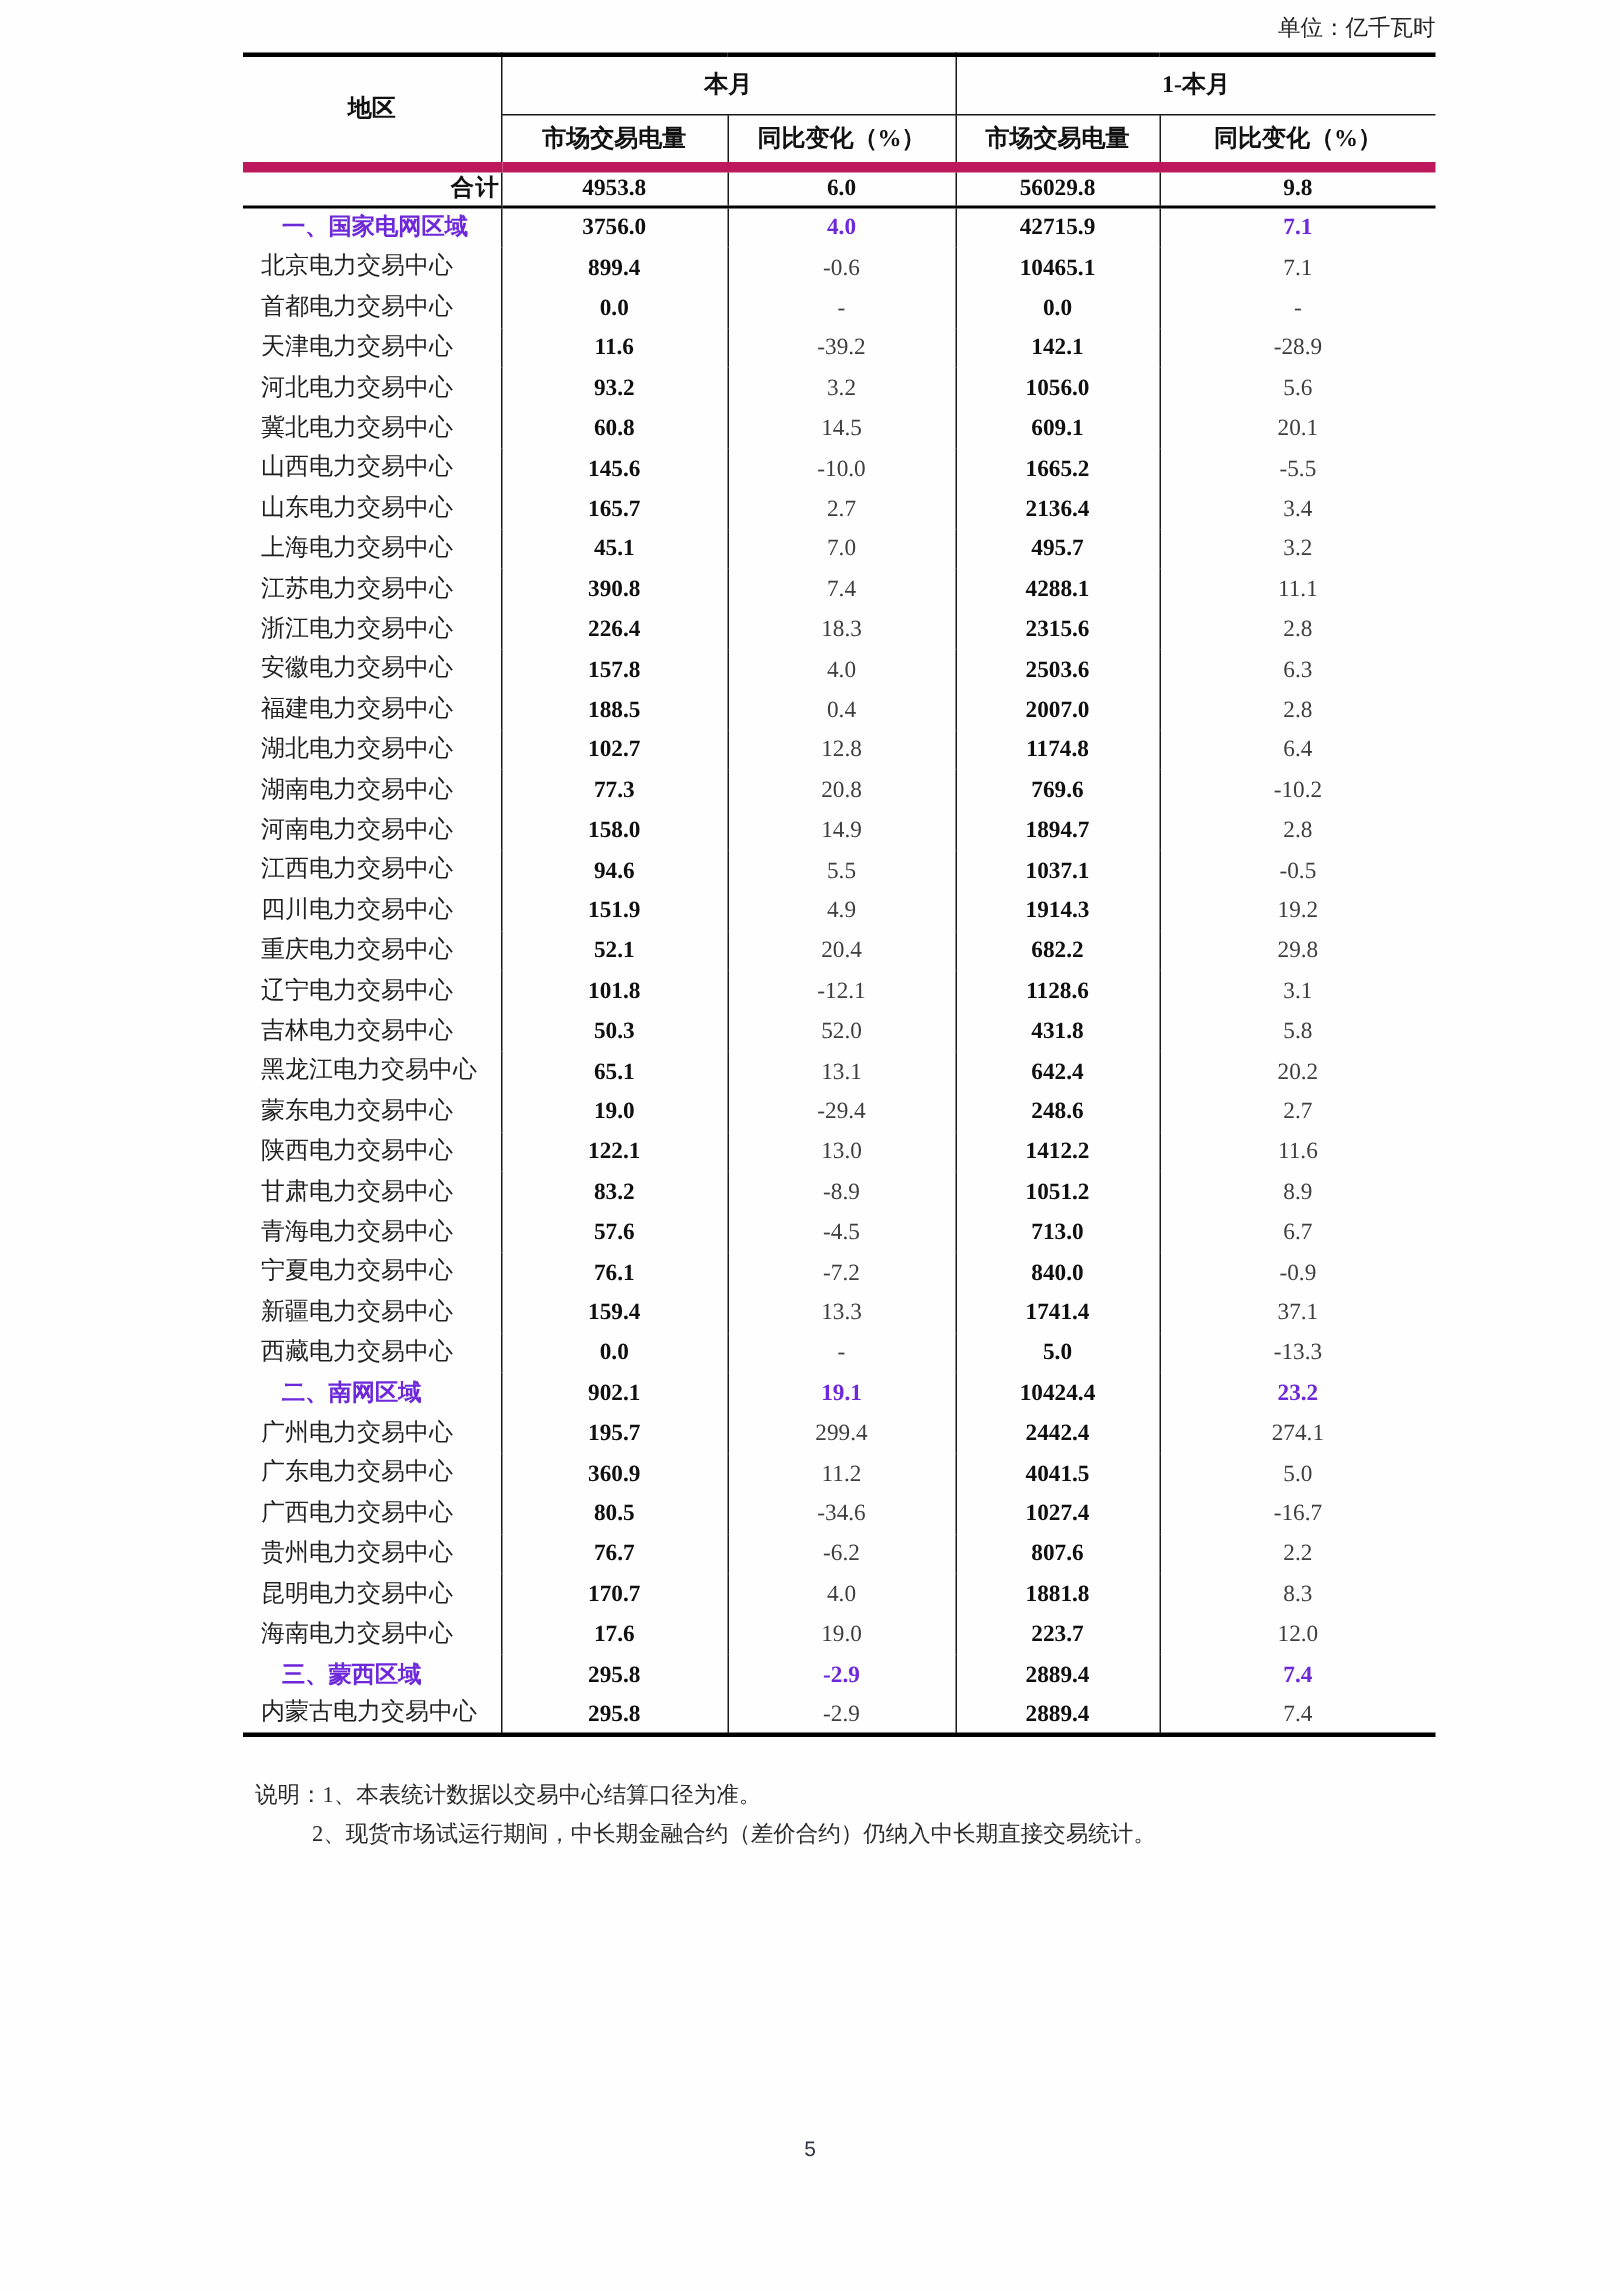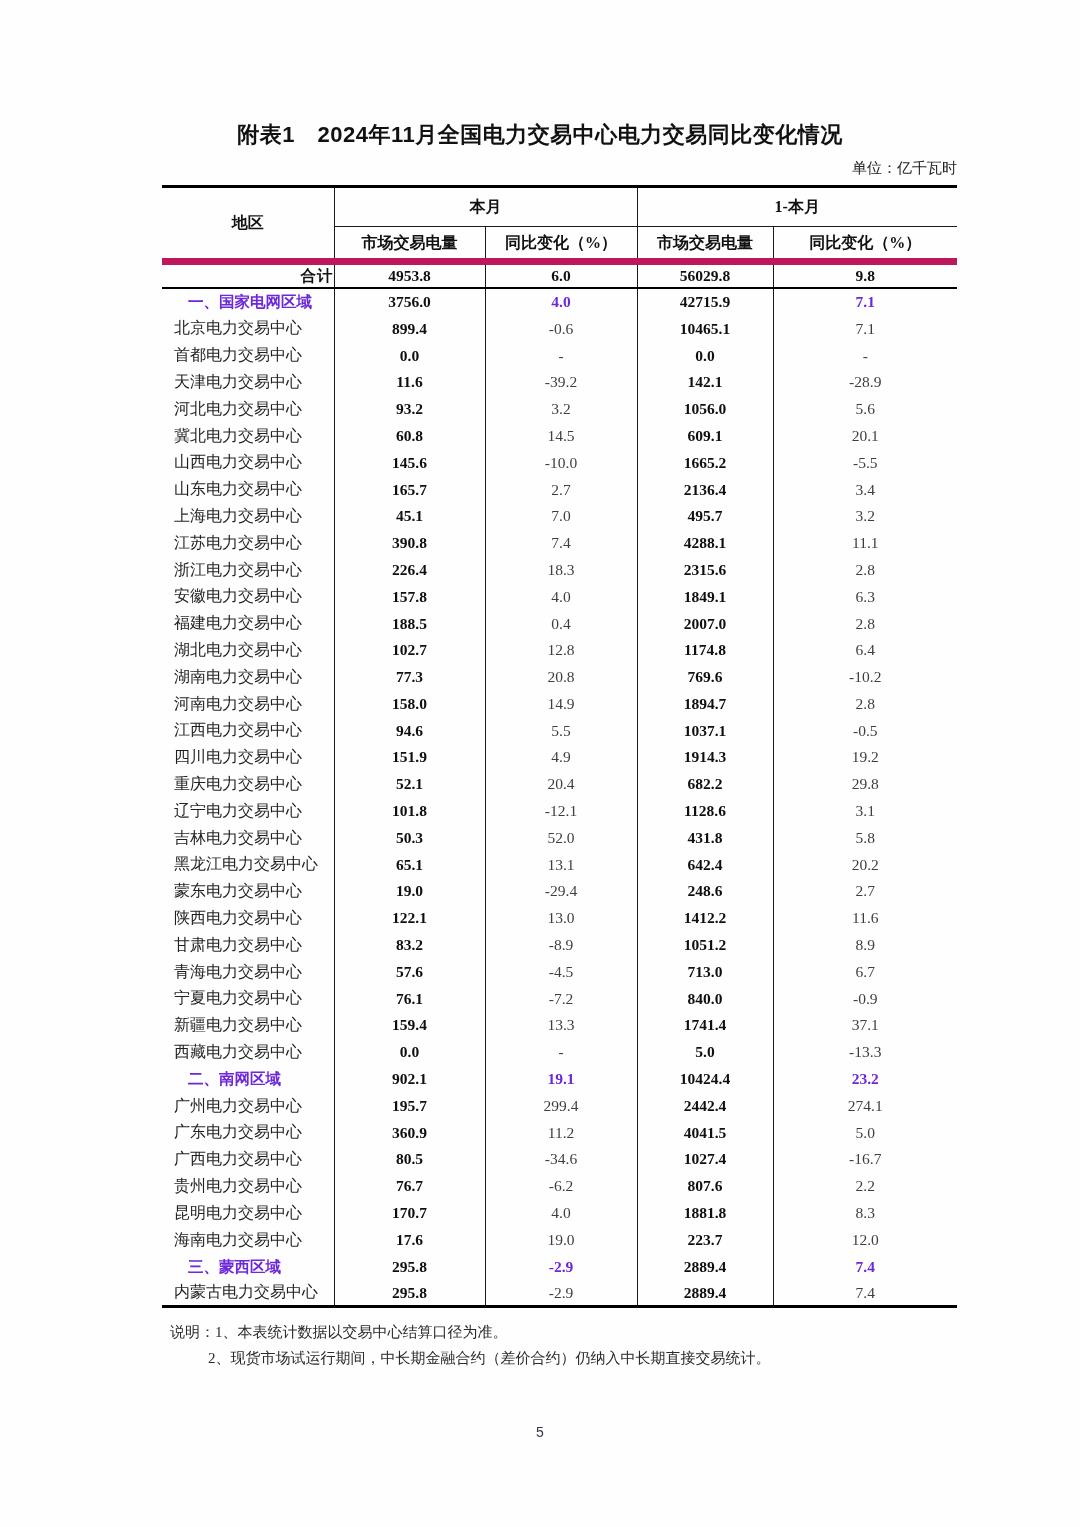--- a/index.html
+++ b/index.html
@@ -69,21 +69,21 @@
     border-bottom: 2.5px solid #000000;
   }
   .row-total td.c0 { text-align: right; letter-spacing: 1px; }
   .row-region td { font-weight: 700; color: #6d28d9; }
   .row-region td.c0 { text-align: left; padding-left: 26px; }
   .row-center td.c0 { text-align: left; padding-left: 12px; font-weight: 400; color: #1f1f1f; font-size: 16px; }
   td.c1, td.c3 { font-weight: 700; color: #0f0f0f; }
   .row-center td.c2, .row-center td.c4 { font-weight: 400; color: #3e3e3e; }
   .notes {
     margin-left: 170px;
-    margin-top: 11px;
+    margin-top: 26px;
     font-size: 15px;
     color: #2a2a2a;
     line-height: 1.75;
   }
   .note-line-2 { padding-left: 38px; }
   .page-number {
     position: absolute;
     left: 0;
     width: 100%;
     top: 1424px;
@@ -91,21 +91,20 @@
     font-family: "Liberation Sans", "DejaVu Sans", sans-serif;
     font-size: 14px;
     color: #2f3542;
   }
 </style>
 </head>
 <body>
 
 <div class="page">
 
-  <div class="doc-title">附表1　2024年11月全国电力交易中心电力交易同比变化情况</div>
 
   <div class="unit-line">单位：亿千瓦时</div>
 
   <table class="main-table">
     <colgroup>
       <col style="width:172px">
       <col style="width:151px">
       <col style="width:152px">
       <col style="width:136px">
       <col style="width:184px">
@@ -205,21 +204,21 @@
           <td class="c0">浙江电力交易中心</td>
           <td class="c1">226.4</td>
           <td class="c2">18.3</td>
           <td class="c3">2315.6</td>
           <td class="c4">2.8</td>
         </tr>
         <tr class="row-center">
           <td class="c0">安徽电力交易中心</td>
           <td class="c1">157.8</td>
           <td class="c2">4.0</td>
-          <td class="c3">1849.1</td>
+          <td class="c3">2503.6</td>
           <td class="c4">6.3</td>
         </tr>
         <tr class="row-center">
           <td class="c0">福建电力交易中心</td>
           <td class="c1">188.5</td>
           <td class="c2">0.4</td>
           <td class="c3">2007.0</td>
           <td class="c4">2.8</td>
         </tr>
         <tr class="row-center">

